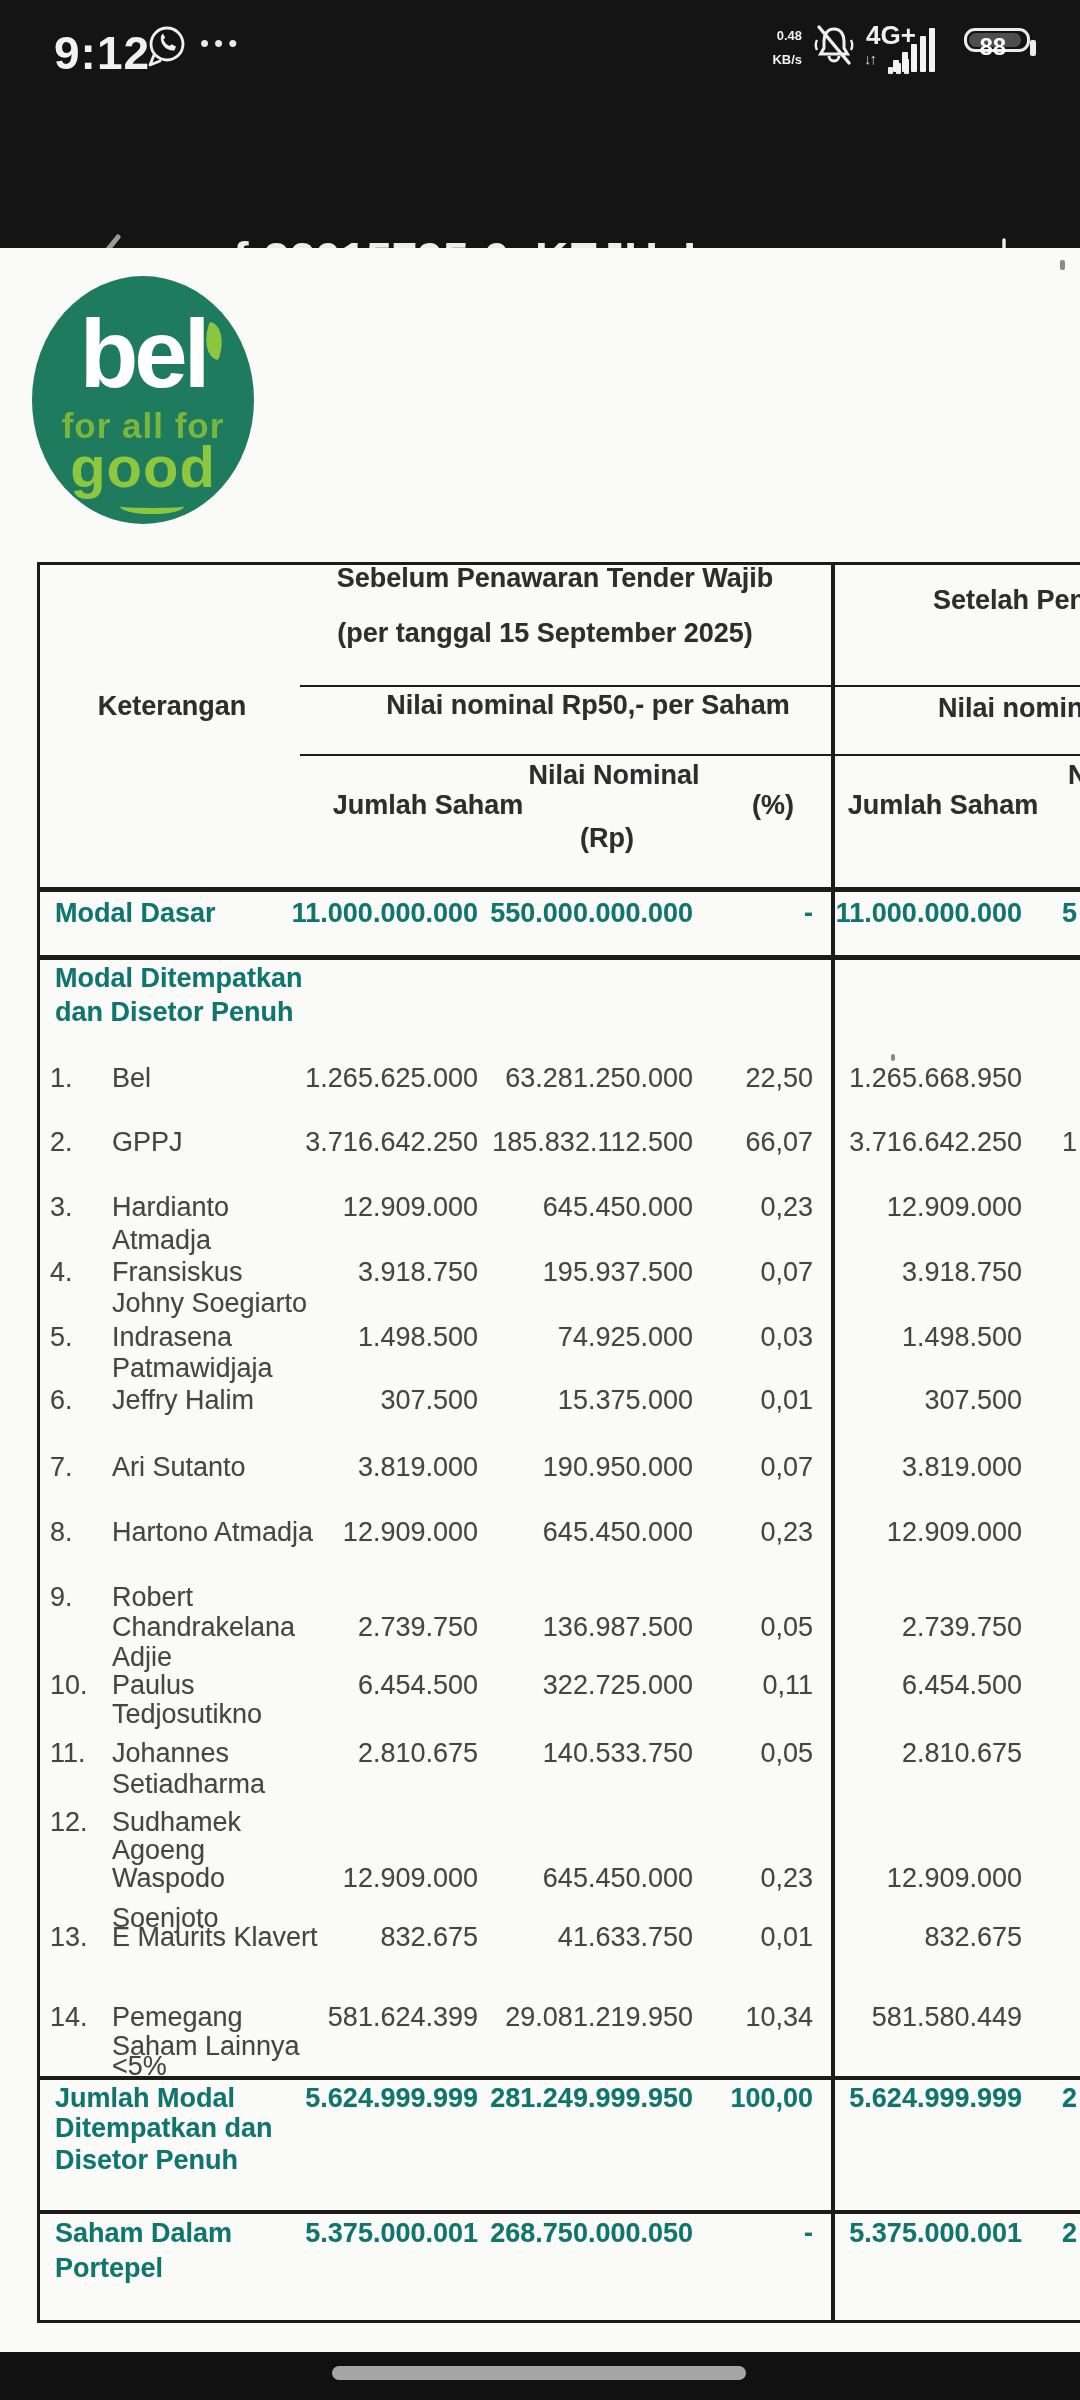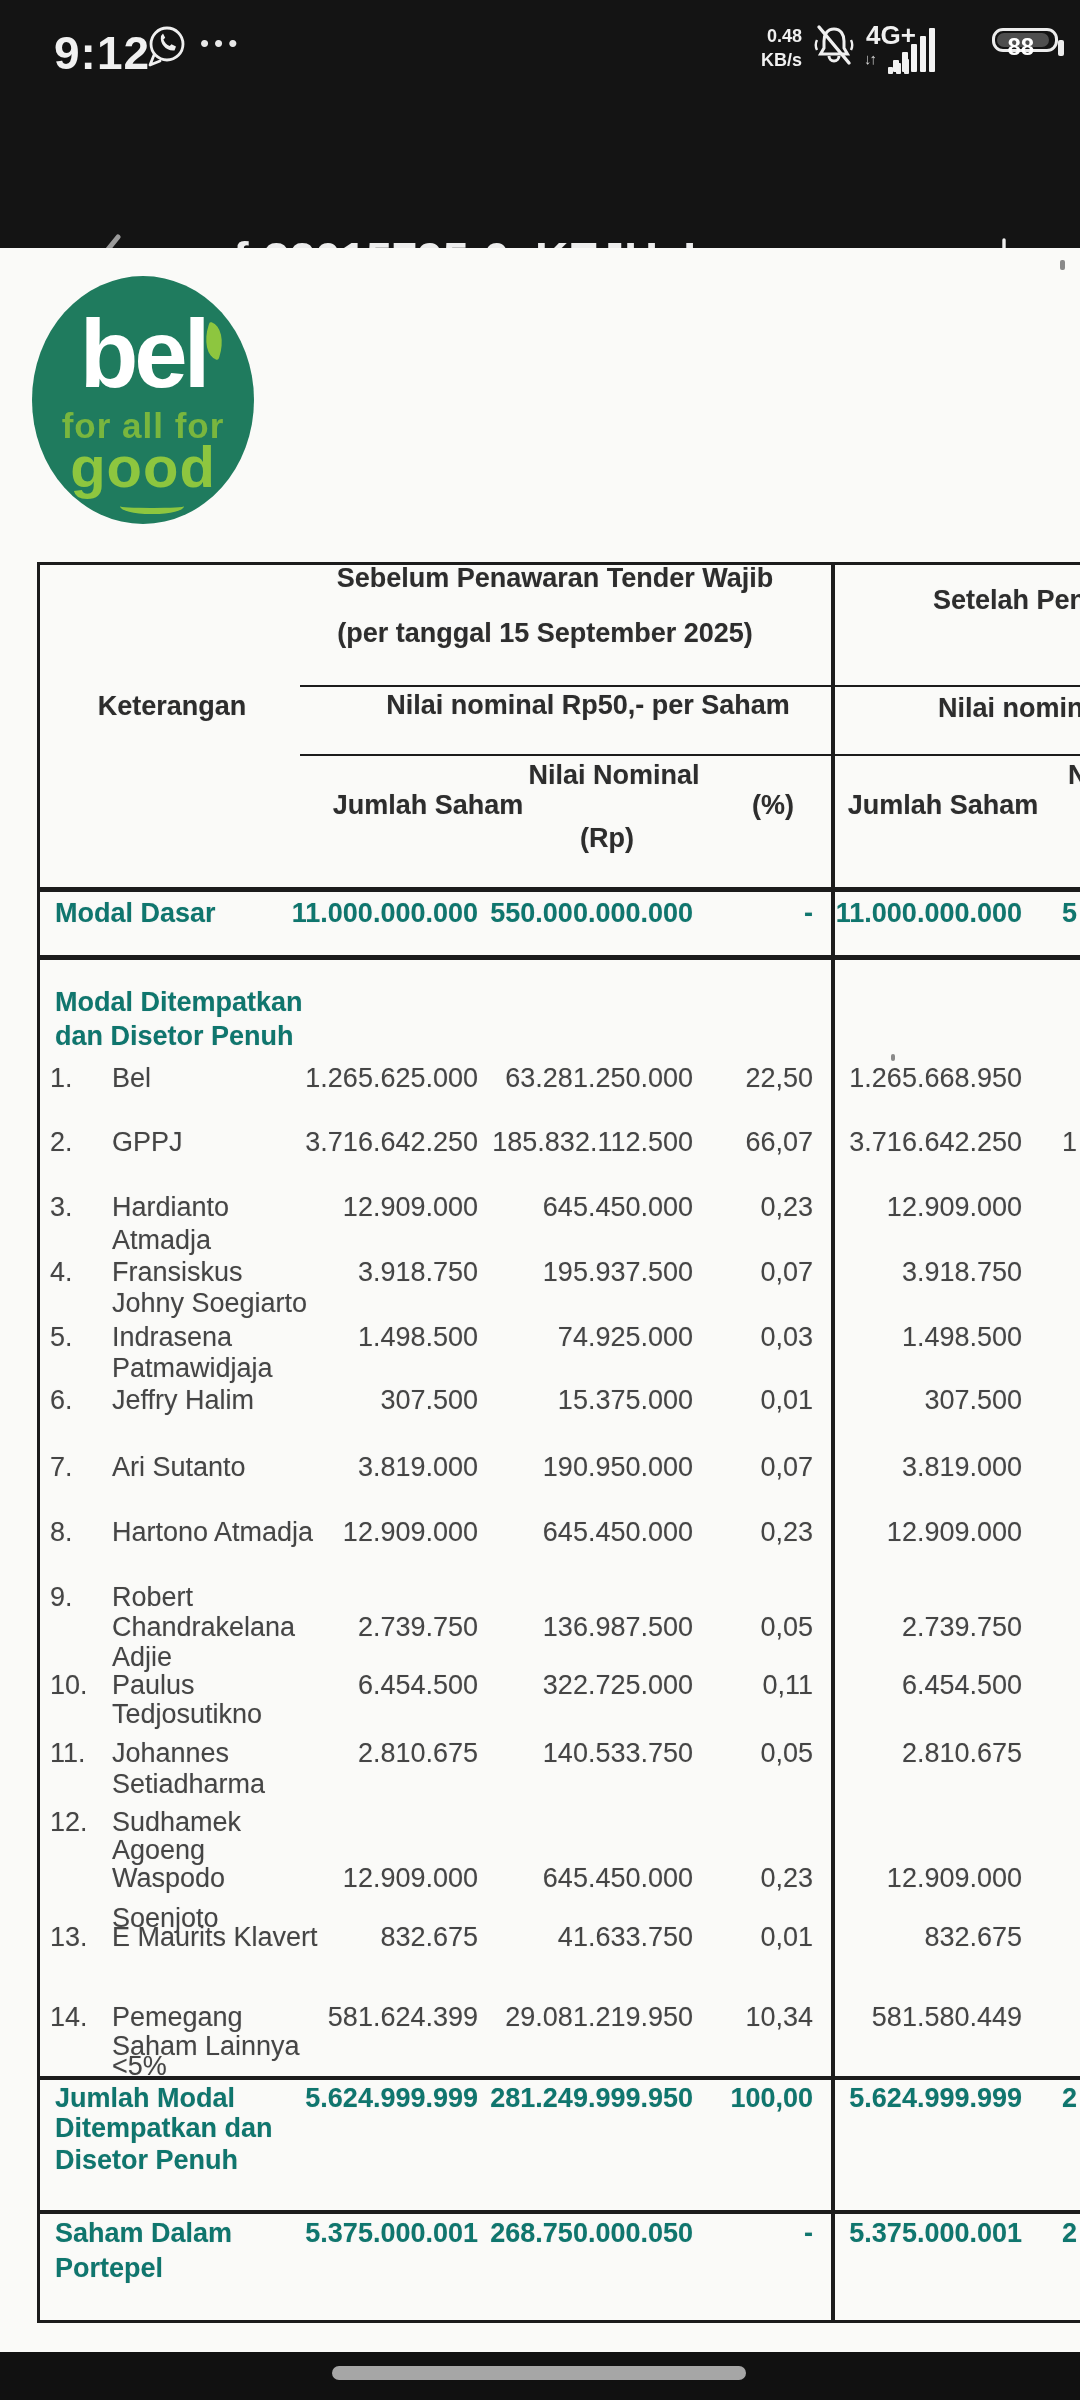--- a/index.html
+++ b/index.html
@@ -3,30 +3,30 @@
 <meta charset="utf-8">
 <style>
   html,body{margin:0;padding:0;background:#000;}
   .screen{position:relative;width:1080px;height:2400px;overflow:hidden;background:#141414;
           font-family:"Liberation Sans",sans-serif;}
   
   .statusbar{position:absolute;left:0;top:0;width:1080px;height:90px;background:#141414;color:#f1f1f1;}
   .time{position:absolute;left:54px;top:26px;font-size:46px;font-weight:bold;letter-spacing:1px;}
   .wa-icon{position:absolute;left:144px;top:22px;}
   .dots{position:absolute;left:200px;top:28px;font-size:26px;letter-spacing:5px;color:#e8e8e8;}
-  .speed{position:absolute;left:736px;top:24px;width:66px;text-align:right;font-size:18px;font-weight:bold;line-height:24px;color:#f0f0f0;}
+  .speed{position:absolute;left:736px;top:24px;width:66px;text-align:right;font-size:13px;font-weight:bold;line-height:24px;color:#f0f0f0;}
   .bell{position:absolute;left:812px;top:20px;}
   .netgrp{position:absolute;left:864px;top:20px;width:80px;height:56px;}
   .nettype{position:absolute;left:2px;top:0;font-size:26px;font-weight:bold;color:#f0f0f0;}
   .netarrows{position:absolute;left:0px;top:30px;font-size:15px;color:#cfcfcf;letter-spacing:-2px;}
   .minibars{position:absolute;left:24px;bottom:2px;display:flex;align-items:flex-end;gap:3px;}
   .minibars i{display:block;width:5px;background:#f0f0f0;border-radius:1px;}
   .bigbars{position:absolute;left:893px;top:28px;width:48px;height:44px;display:flex;align-items:flex-end;gap:3px;}
   .bigbars i{display:block;width:6px;background:#f3f3f3;border-radius:1px;}
-  .battery{position:absolute;left:964px;top:28px;width:66px;height:24px;border:3px solid #ececec;border-radius:11px;box-sizing:border-box;margin-left:28px;}
+  .battery{position:absolute;left:964px;top:28px;width:66px;height:24px;border:3px solid #ececec;border-radius:11px;box-sizing:border-box;}
   .battery .fill{position:absolute;left:2px;top:2px;bottom:2px;width:86%;background:#4e4e4e;border-radius:7px;}
   .battery .pct{position:absolute;left:0;top:2px;width:86%;text-align:center;font-size:24px;font-weight:bold;color:#fff;}
   .battery .nub{position:absolute;right:-9px;top:9px;width:6px;height:16px;background:#ececec;border-radius:2px;}
   
   .appheader{position:absolute;left:0;top:90px;width:1080px;height:158px;background:#141414;}
   .backbtn{position:absolute;left:92px;top:140px;width:44px;height:60px;cursor:pointer;}
   .apptitle{position:absolute;left:140px;right:140px;top:142px;text-align:center;font-size:46px;font-weight:bold;color:#ededed;white-space:nowrap;}
   .dlbtn{position:absolute;left:976px;top:142px;width:60px;height:56px;cursor:pointer;}
   
   .doc{position:absolute;left:0;top:248px;width:1080px;height:2104px;background:#fafaf8;color:#3e3e3e;}
@@ -162,21 +162,21 @@
 
     <div class="r bold" style="top:650px;">
       <span class="lbl">Modal Dasar</span>
       <span class="v v1">11.000.000.000</span>
       <span class="v v2">550.000.000.000</span>
       <span class="v v3">-</span>
       <span class="v v4">11.000.000.000</span>
       <span class="v v5">5</span>
     </div>
 
-    <div class="r bold" style="top:715px;margin-top:24px;">
+    <div class="r bold" style="top:715px;">
       <span class="lbl">Modal Ditempatkan</span>
       <span class="lbl" style="top:34px;">dan Disetor Penuh</span>
     </div>
 
     <div class="r" style="top:815px;">
       <span class="no">1.</span>
       <span class="nm">Bel</span>
       <span class="v v1">1.265.625.000</span>
       <span class="v v2">63.281.250.000</span>
       <span class="v v3">22,50</span>

